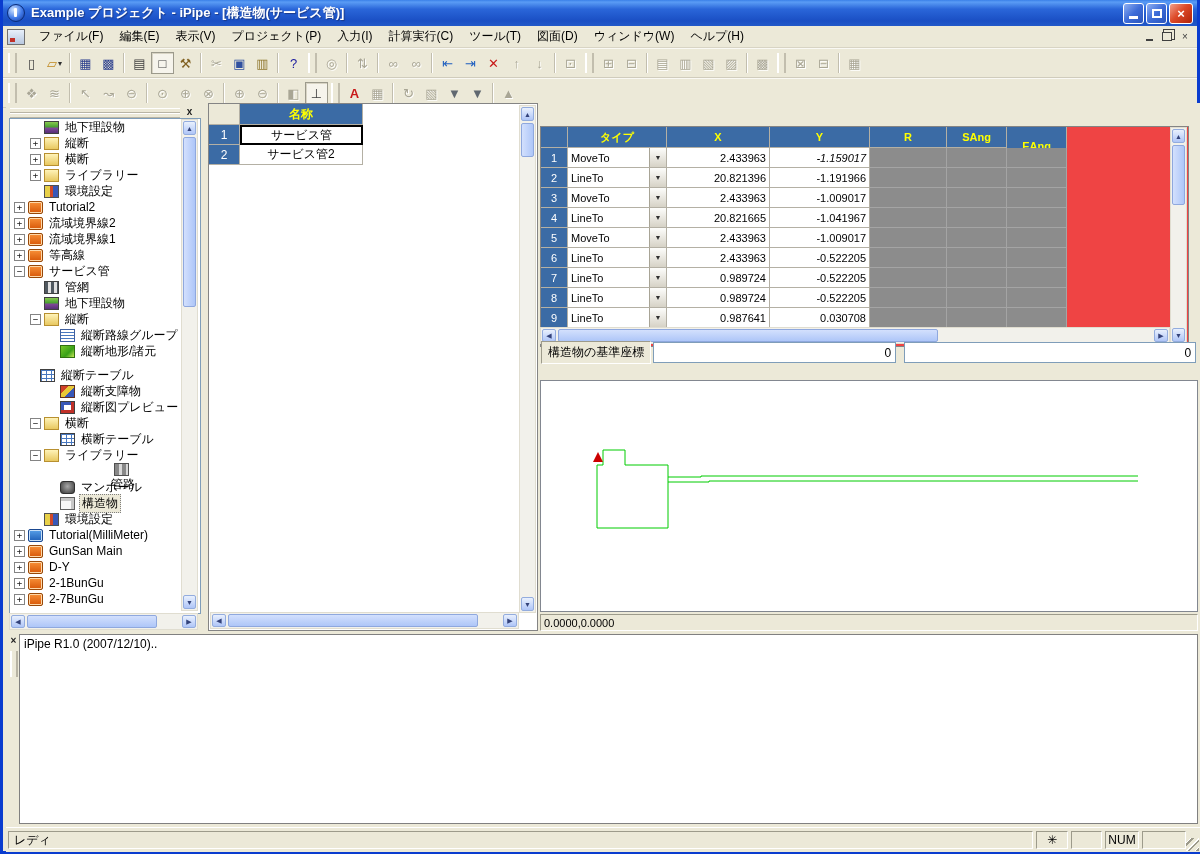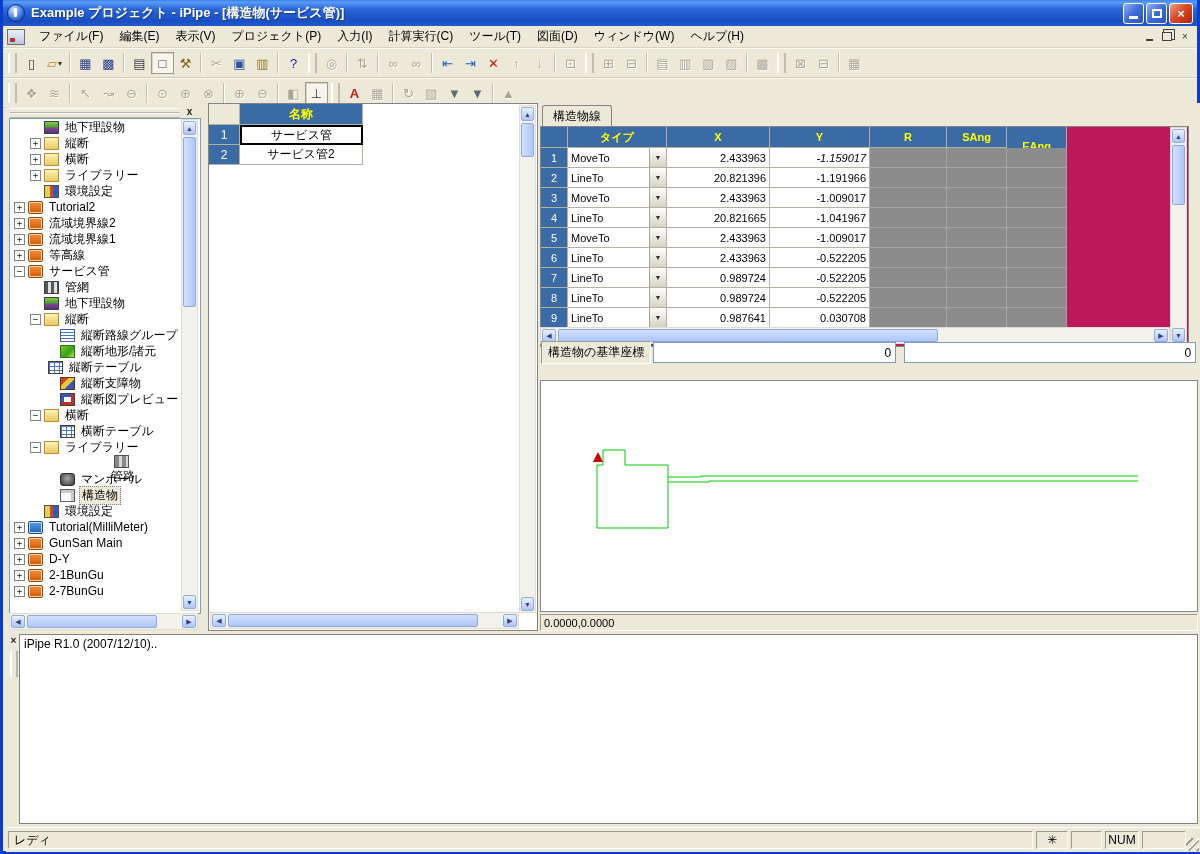--- a/index.html
+++ b/index.html
@@ -78,21 +78,21 @@
   .ntable{position:absolute;left:0;top:0}
   .ncell{position:absolute;box-sizing:border-box;font-size:12px;display:flex;align-items:center;justify-content:center;border-right:1px solid #B4B0A4;border-bottom:1px solid #B4B0A4}
   .nhead{background:#3B6BA5;color:#FFFF00;font-weight:bold}
   .nnum{background:#3B6BA5;color:#fff}
   .nval{background:#fff;color:#000}
   .nval.focused{border:2px solid #000}
   
   .rightpanel{left:533px;top:0;width:661px;height:528px;background:#ECE9D8}
   .tabstrip{position:absolute;left:0;top:0;right:0;height:23px}
   .tab{position:absolute;left:3px;top:2px;height:21px;padding:0 10px;background:#ECE9D8;border:1px solid #848484;border-bottom:none;border-radius:3px 3px 0 0;display:flex;align-items:center;font-size:12px}
-  .gtable{position:absolute;left:1px;top:23px;width:647px;height:219px;background:#be185d;border:1px solid #848484;overflow:hidden}
+  .gtable{position:absolute;left:1px;top:23px;width:647px;height:219px;background:#ef4444;border:1px solid #848484;overflow:hidden}
   .gcell{position:absolute;box-sizing:border-box;font-size:11px;display:flex;align-items:center;border-right:1px solid #B4B0A4;border-bottom:1px solid #B4B0A4;padding:0 3px}
   .ghead{background:#3B6BA5;color:#FFFF00;font-weight:bold;justify-content:center}
   .gnum{background:#3B6BA5;color:#fff;justify-content:center}
   .gval{background:#fff;color:#000;justify-content:flex-end}
   .ggray{background:#8C8C8C;border-right:1px solid #A4A4A4;border-bottom:1px solid #A4A4A4}
   .gcombo{background:#fff;color:#000;padding:0}
   .gcombo .ctext{flex:1;padding:0 3px}
   .gcombo .cbtn{width:16px;height:100%;background:linear-gradient(180deg,#FDFDFB,#D6D2C6);border-left:1px solid #A8A496;display:flex;align-items:center;justify-content:center;font-size:7px;color:#303030}
   .coordrow{position:absolute;left:2px;top:238px;right:3px;height:23px;display:flex;align-items:center}
   .coordlabel{height:21px;padding:0 6px;display:flex;align-items:center;background:#ECE9D8;border:1px solid;border-color:#9D9B8B #fff #fff #9D9B8B;font-size:12px;flex:none}
@@ -410,21 +410,21 @@
             <div class="trow" style="padding-left: 36px;">
               <span class="expsp"></span>
               <span class="ti ti-doc-lines"></span>
               <span class="tlabel">縦断路線グループ</span>
             </div>
             <div class="trow" style="padding-left: 36px;">
               <span class="expsp"></span>
               <span class="ti ti-terrain"></span>
               <span class="tlabel">縦断地形/諸元</span>
             </div>
-            <div class="trow" style="padding-left: 24px;">
+            <div class="trow" style="padding-left: 16px; margin-top: 8px;">
               <span class="expsp"></span>
               <span class="ti ti-table"></span>
               <span class="tlabel">縦断テーブル</span>
             </div>
             <div class="trow" style="padding-left: 36px;">
               <span class="expsp"></span>
               <span class="ti ti-obstacle"></span>
               <span class="tlabel">縦断支障物</span>
             </div>
             <div class="trow" style="padding-left: 36px;">
@@ -525,25 +525,20 @@
       </div>
 
       <div class="sb" style="left:1px;bottom:1px;width:309px;height:17px">
         <div class="sb-btn" style="left:1px;top:1px;width:14px;height:13px">◀</div>
         <div class="sb-thumb h" style="left:17px;top:1px;width:250px;height:13px"></div>
         <div class="sb-btn" style="right:1px;top:1px;width:14px;height:13px">▶</div>
       </div>
     </div>
 
     <div class="panel-abs rightpanel">
-      <div class="tabstrip">
-        <div class="tab">
-          <span>構造物線</span>
-        </div>
-      </div>
       <div class="gtable" id="gridTable">
           <div class="gcell ghead" style="left: 0px; top: 0px; width: 27px; height: 21px;"></div>
           <div class="gcell ghead" style="left: 27px; top: 0px; width: 99px; height: 21px;">タイプ</div>
           <div class="gcell ghead" style="left: 126px; top: 0px; width: 103px; height: 21px;">X</div>
           <div class="gcell ghead" style="left: 229px; top: 0px; width: 100px; height: 21px;">Y</div>
           <div class="gcell ghead" style="left: 329px; top: 0px; width: 77px; height: 21px;">R</div>
           <div class="gcell ghead" style="left: 406px; top: 0px; width: 60px; height: 21px;">SAng</div>
           <div class="gcell ghead" style="left: 466px; top: 0px; width: 60px; height: 38px;">EAng</div>
           <div class="gcell gnum" style="left: 0px; top: 21px; width: 27px; height: 20px;">1</div>
           <div class="gcell gcombo" style="left: 27px; top: 21px; width: 99px; height: 20px;">

